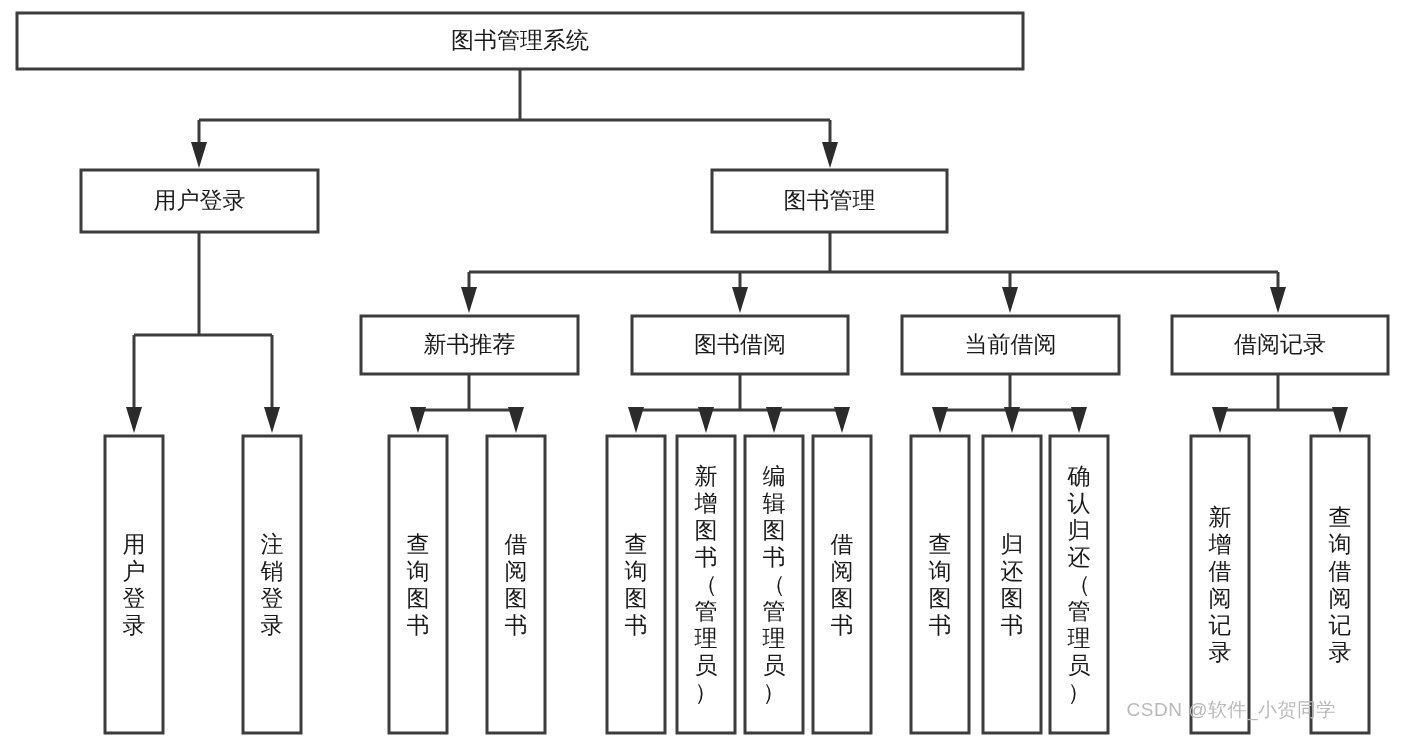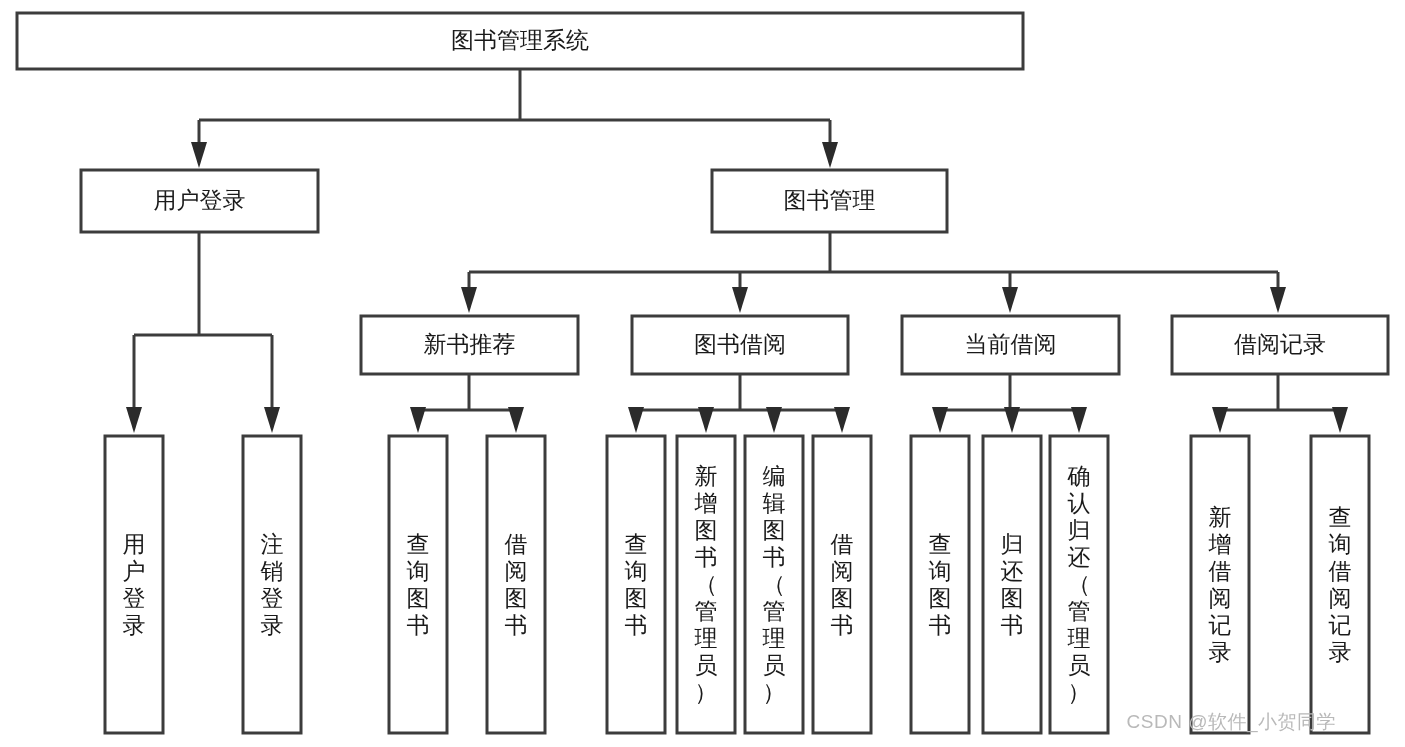--- a/index.html
+++ b/index.html
@@ -59,21 +59,21 @@
   .node-label-v {
     font-family: "Liberation Sans", "DejaVu Sans", sans-serif;
     font-size: 23px;
     fill: #1a1a1a;
     text-anchor: middle;
     white-space: pre;
   }
   .watermark {
     position: absolute;
     right: 10px;
-    bottom: 12px;
+    bottom: 24px;
     font-family: "Liberation Sans", "DejaVu Sans", sans-serif;
     font-size: 19px;
     color: #b9b9b9;
     letter-spacing: 0.5px;
     user-select: none;
     pointer-events: none;
   }
 </style>
 </head>
 <body>

